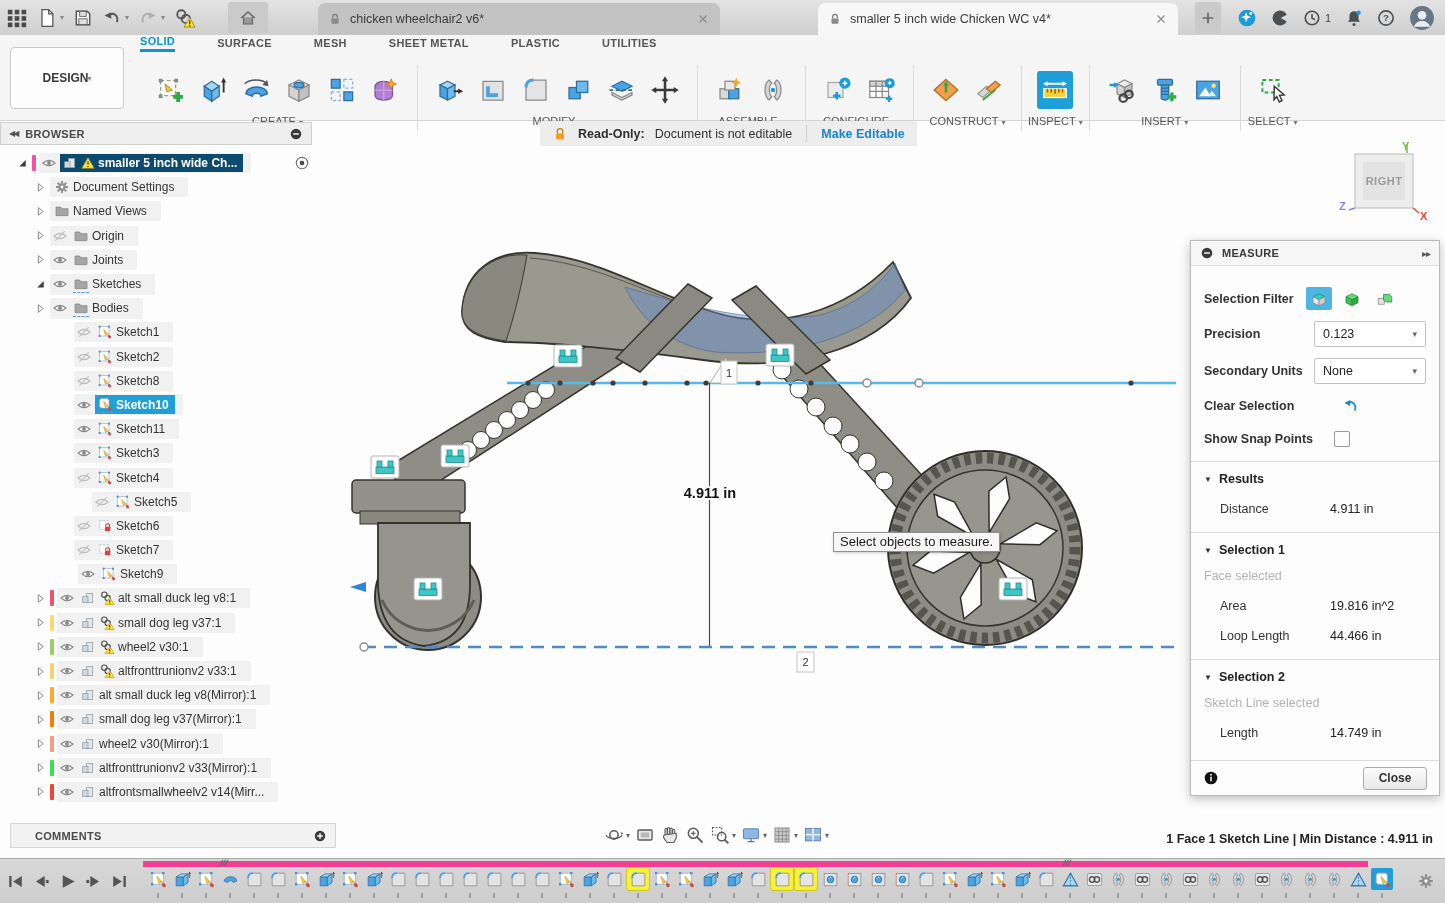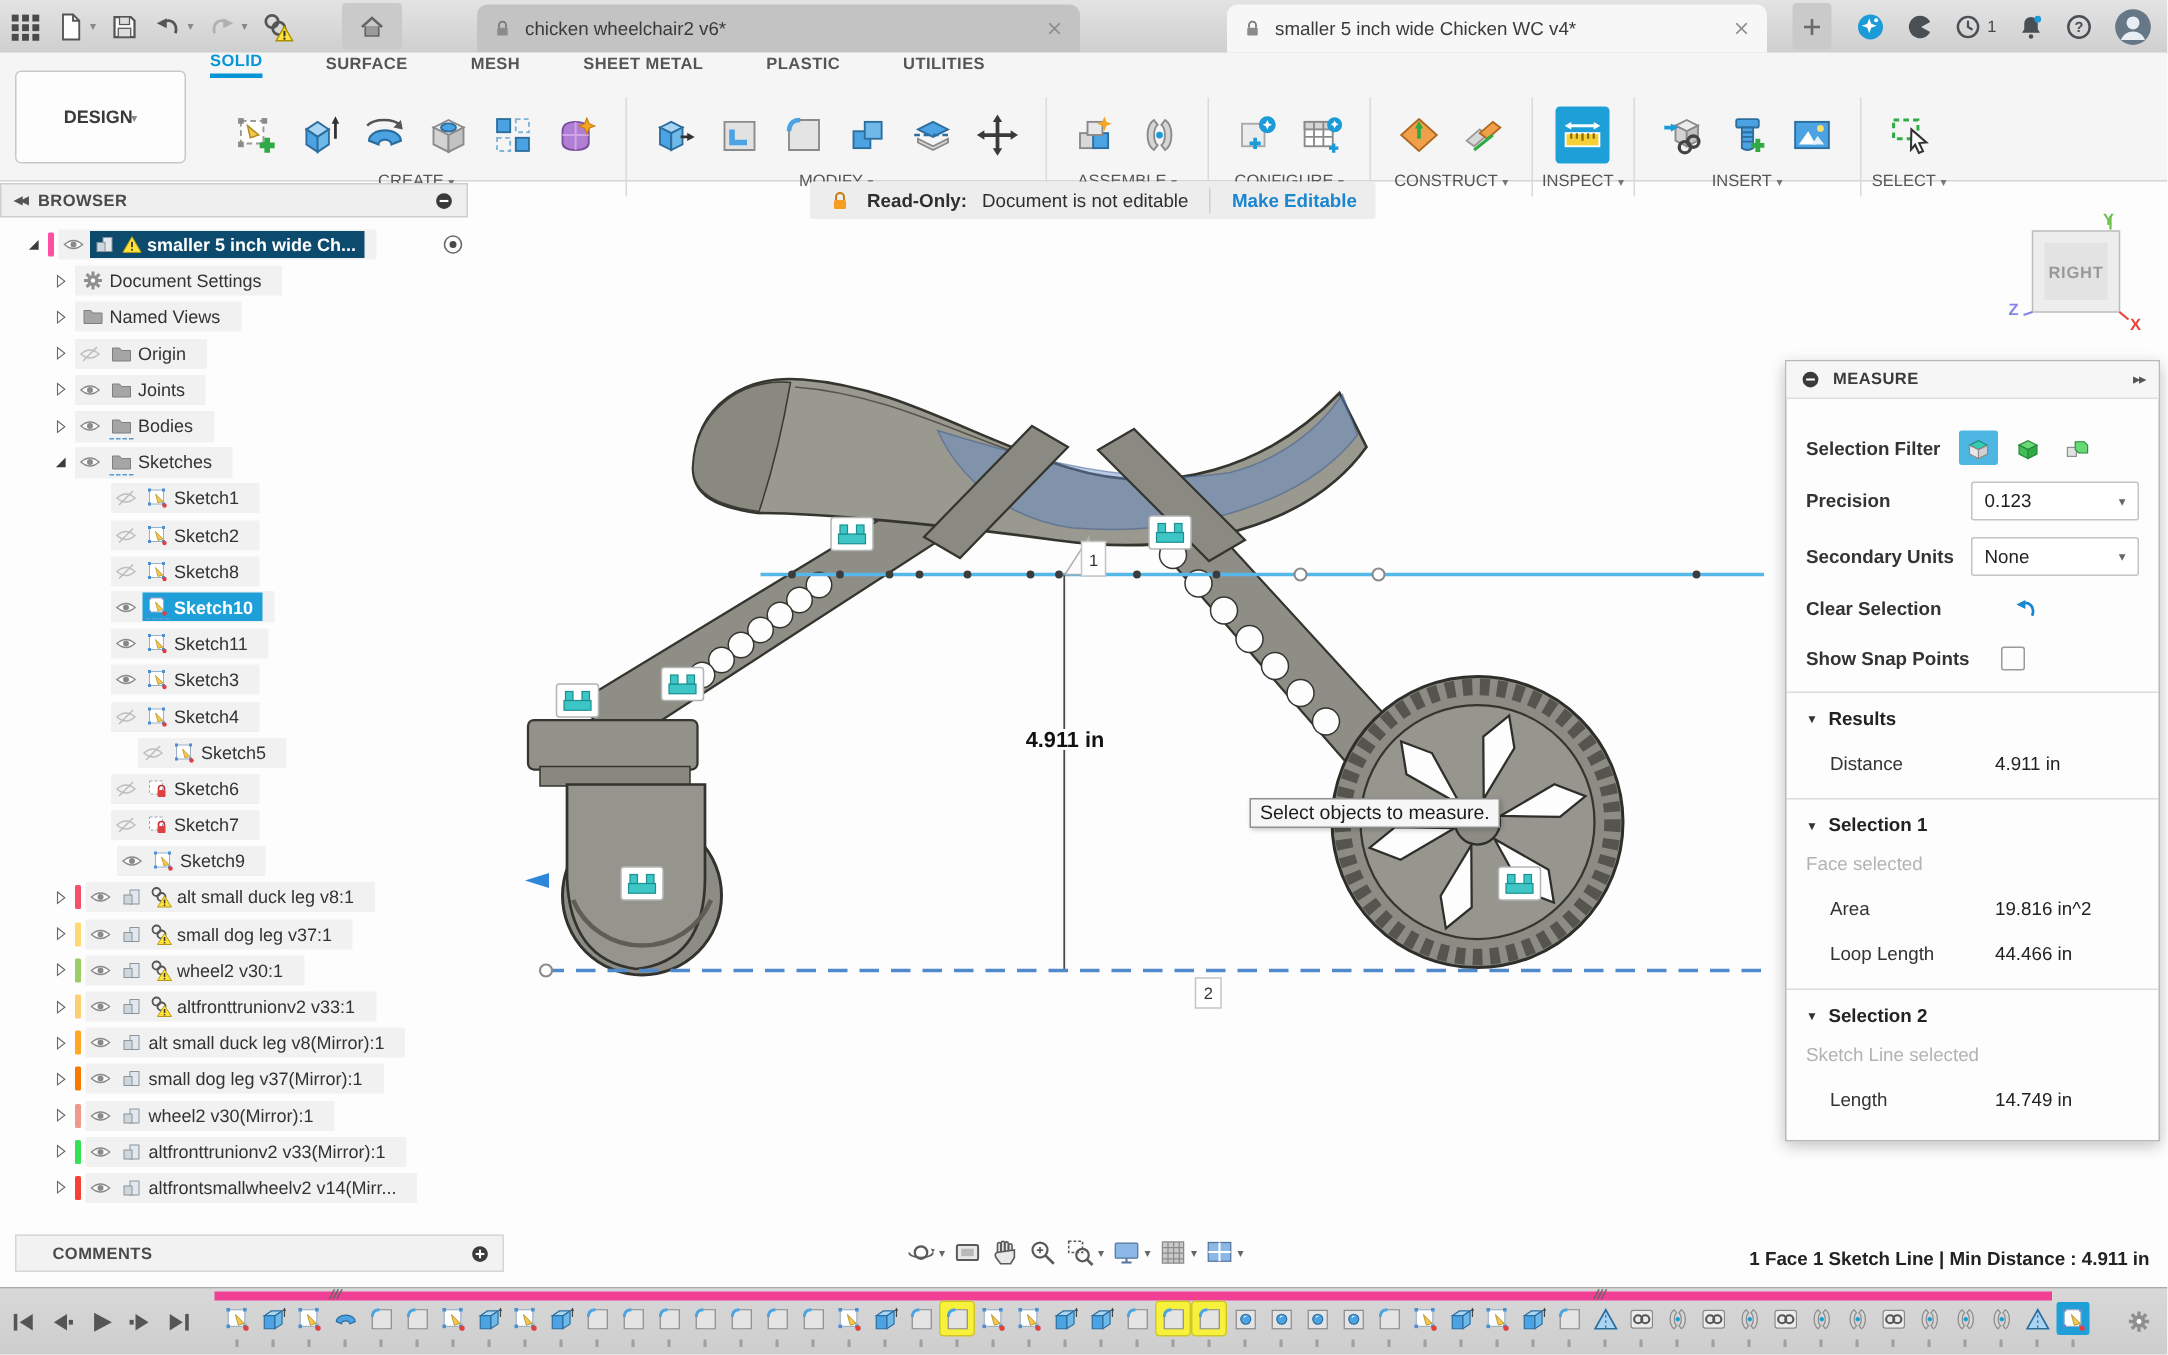--- a/index.html
+++ b/index.html
@@ -838,60 +838,60 @@
                 <path d="M3 6h7l2 2.5h9V19H3z" fill="#a5a5a5" stroke="#7e7e7e"></path>
               </svg>
             </span>
             <span class="blabel">Joints</span>
           </span>
         </span>
       </div>
       <div class="brow" style="padding-left: 34px;">
         <span class="arrow ic">
           <svg viewBox="0 0 24 24">
-            <polygon points="8,5 17,12 8,19" fill="#fdfdfd" stroke="#6a6a6a" stroke-width="1.4"></polygon>
+            <polygon points="6,17.5 18,17.5 18,5.5" fill="#3c3c3c"></polygon>
           </svg>
         </span>
         <span class="bwrap">
           <span class="ic s16">
             <svg viewBox="0 0 24 24">
               <path d="M3 12q9-8 18 0q-9 8-18 0z" fill="#fdfdfd" stroke="#8a8a8a" stroke-width="1.6"></path>
               <circle cx="12" cy="12" r="3" fill="#8a8a8a"></circle>
             </svg>
           </span>
           <span class="bsel">
             <span class="ic s16 dashedu">
               <svg viewBox="0 0 24 24">
                 <path d="M3 6h7l2 2.5h9V19H3z" fill="#a5a5a5" stroke="#7e7e7e"></path>
               </svg>
             </span>
-            <span class="blabel">Bodies</span>
+            <span class="blabel">Sketches</span>
           </span>
         </span>
       </div>
       <div class="brow" style="padding-left: 34px;">
         <span class="arrow ic">
           <svg viewBox="0 0 24 24">
-            <polygon points="6,17.5 18,17.5 18,5.5" fill="#3c3c3c"></polygon>
+            <polygon points="8,5 17,12 8,19" fill="#fdfdfd" stroke="#6a6a6a" stroke-width="1.4"></polygon>
           </svg>
         </span>
         <span class="bwrap">
           <span class="ic s16">
             <svg viewBox="0 0 24 24">
               <path d="M3 12q9-8 18 0q-9 8-18 0z" fill="#fdfdfd" stroke="#8a8a8a" stroke-width="1.6"></path>
               <circle cx="12" cy="12" r="3" fill="#8a8a8a"></circle>
             </svg>
           </span>
           <span class="bsel">
             <span class="ic s16 dashedu">
               <svg viewBox="0 0 24 24">
                 <path d="M3 6h7l2 2.5h9V19H3z" fill="#a5a5a5" stroke="#7e7e7e"></path>
               </svg>
             </span>
-            <span class="blabel">Sketches</span>
+            <span class="blabel">Bodies</span>
           </span>
         </span>
       </div>
       <div class="brow" style="padding-left: 74px;">
         <span class="bwrap">
           <span class="ic s16">
             <svg viewBox="0 0 24 24">
               <path d="M3 12q9-8 18 0q-9 8-18 0z" fill="none" stroke="#bdbdbd" stroke-width="1.6"></path>
               <path d="M5 19 19 5" stroke="#bdbdbd" stroke-width="1.6"></path>
             </svg>
@@ -1541,20 +1541,30 @@
     <hr class="mp-hr">
     <div class="mp-sec">
         <span class="tri">▼</span>
         <span>Selection 2</span>
       </div>
     <div class="mp-note">Sketch Line selected</div>
     <div class="mp-kv">
       <span class="k">Length</span>
       <span class="v">14.749 in</span>
     </div>
+  </div>
+  <div class="mp-footer">
+    <span class="ic s16">
+        <svg viewBox="0 0 24 24">
+          <circle cx="12" cy="12" r="9.5" fill="#111"></circle>
+          <rect x="10.9" y="10" width="2.2" height="7" fill="#fff"></rect>
+          <circle cx="12" cy="7" r="1.4" fill="#fff"></circle>
+        </svg>
+      </span>
+    <span class="mp-close">Close</span>
   </div>
 </div>
 
 <div id="navbar">
   <span class="ic s20">
       <svg viewBox="0 0 24 24">
         <circle cx="12" cy="12" r="5" fill="none" stroke="#5a5a5a" stroke-width="1.8"></circle>
         <path d="M2.5 12a9.5 4 0 0 0 19 0" fill="none" stroke="#5a5a5a" stroke-width="1.4"></path>
         <polygon points="21.5,12 19.8,8.8 23,9.5" fill="#5a5a5a"></polygon>
       </svg>

